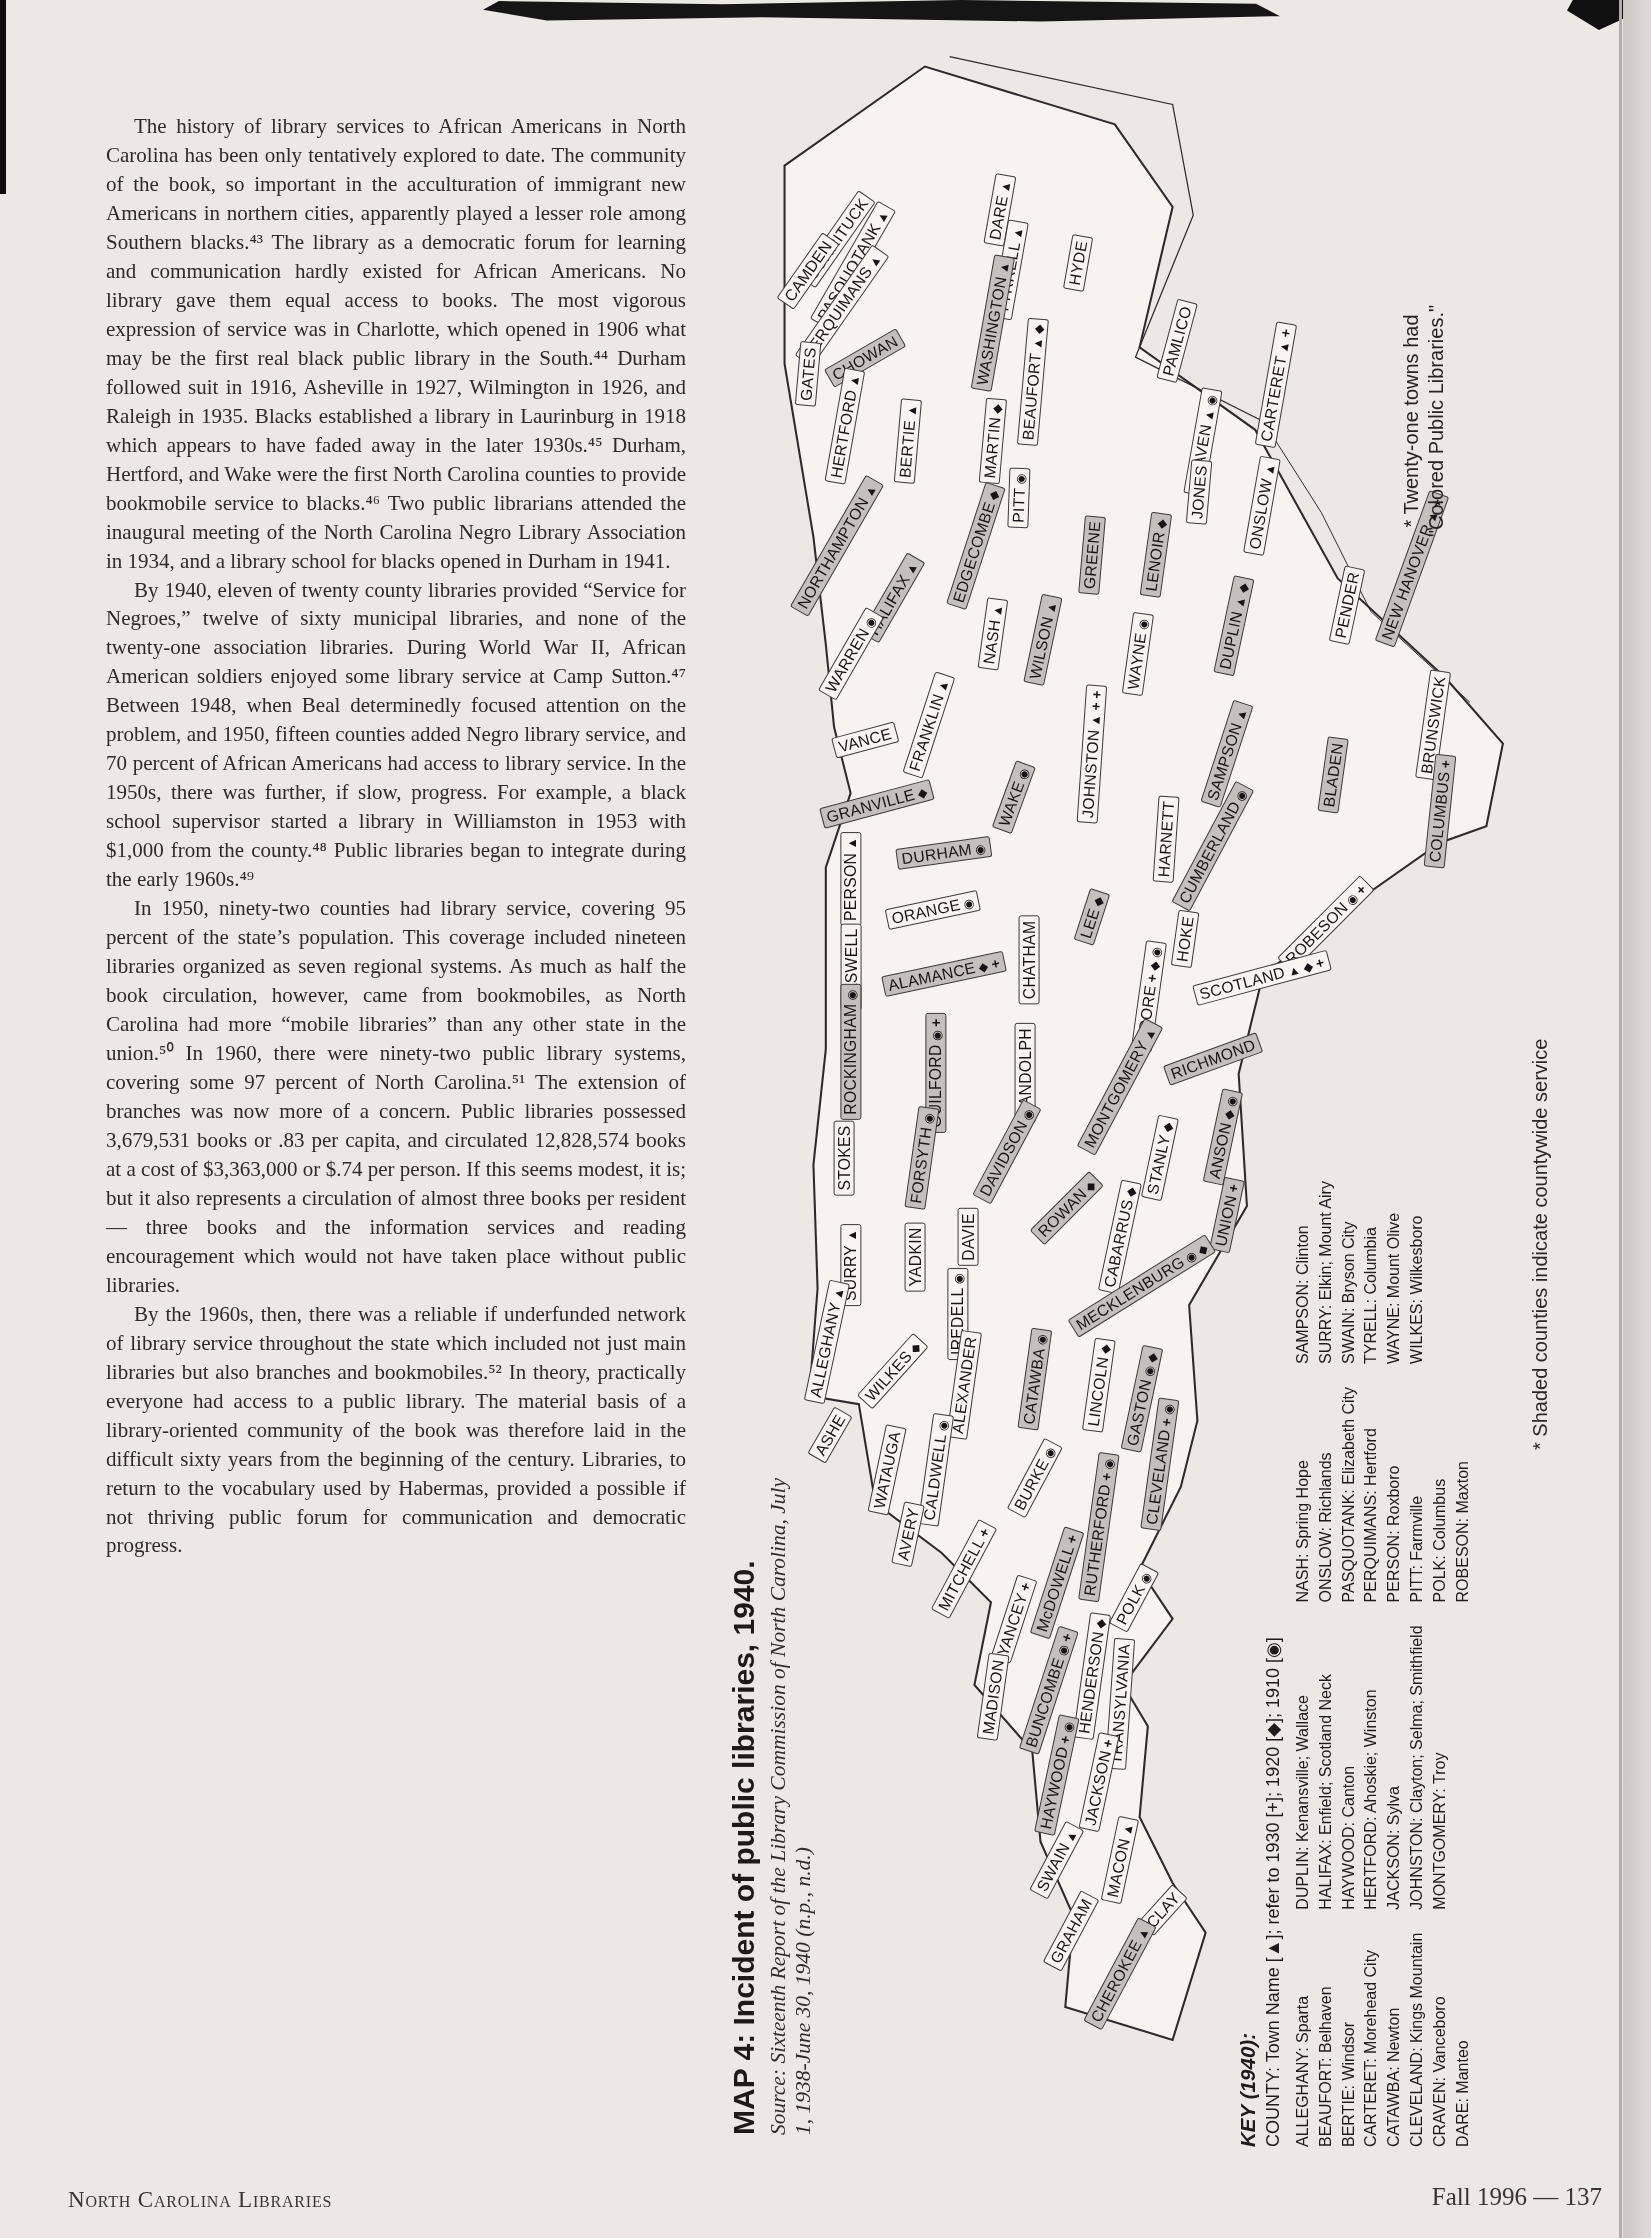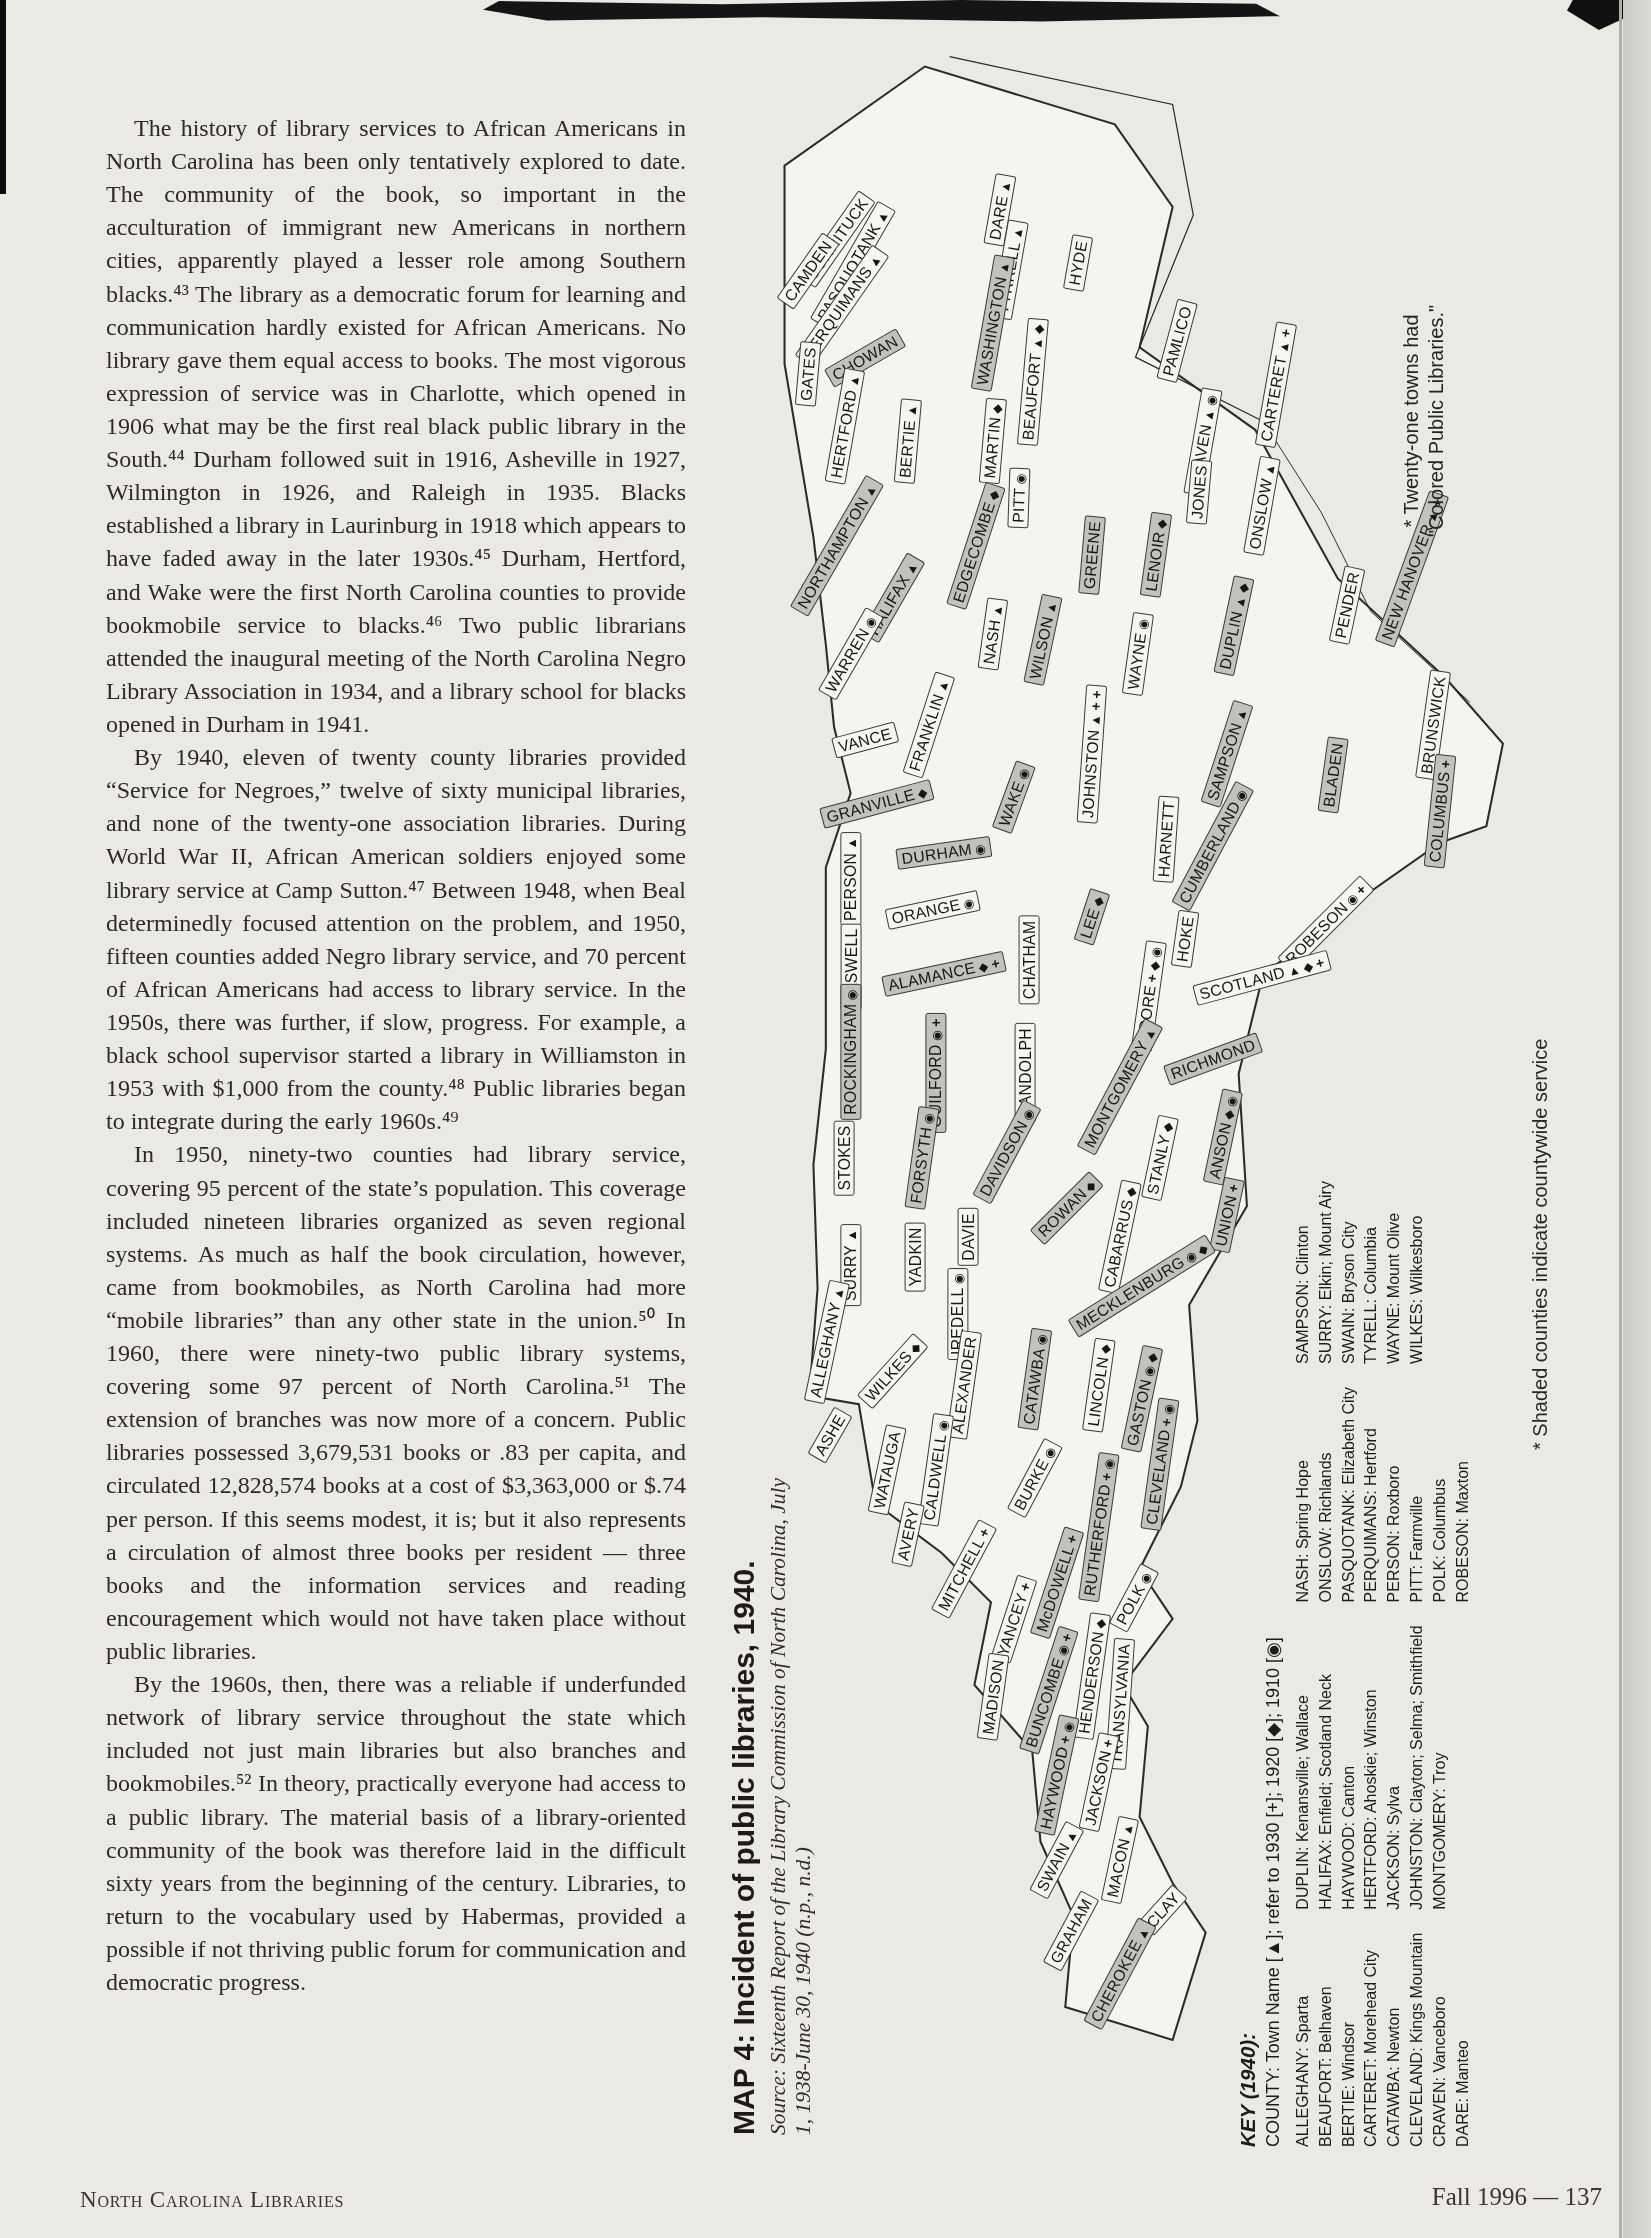--- a/index.html
+++ b/index.html
@@ -8,26 +8,26 @@
   .page::after{content:"";position:absolute;left:1623px;top:0;width:28px;height:100%;
         background:linear-gradient(to right,#c9c8c2,#dcdbd5);}
   .edge-line{position:absolute;left:1619px;top:0;width:3.3px;height:100%;background:#b0afa9;}
   .sliver-left{position:absolute;left:0;top:0;width:5.8px;height:194px;background:#0c0c0c;}
   .top-banner{position:absolute;left:483px;top:0;width:797px;height:21.5px;background:#151515;
         clip-path:polygon(0 45%,2% 5%,30% 20%,60% 0,97% 18%,100% 75%,70% 100%,35% 80%,8% 95%);}
   .top-blob{position:absolute;left:1567px;top:0;width:58px;height:30px;background:#101010;
         clip-path:polygon(10% 0,100% 0,100% 60%,55% 100%,0 35%);}
 
   
-  .article{position:absolute;left:106px;top:112px;width:580px;font-size:24px;line-height:1.38;
+  .article{position:absolute;left:106px;top:112px;width:580px;font-size:21px;line-height:1.38;
         text-align:justify;}
   .article p{margin:0;text-indent:28px;}
 
   
-  .footer-left{position:absolute;left:80px;top:2187px;font-size:23px;letter-spacing:0.8px;
+  .footer-left{position:absolute;left:68px;top:2187px;font-size:23px;letter-spacing:0.8px;
         font-variant:small-caps;color:#3c3430;}
   .footer-right{position:absolute;left:1338px;top:2183px;width:264px;text-align:right;
         font-size:25px;color:#3c3430;}
 
   
   .map{position:absolute;left:743px;top:50px;width:884px;height:2089px;}
   .map svg{position:absolute;left:0;top:0;}
   .county{position:absolute;transform:translate(-50%,-50%) rotate(var(--r,0deg));
         font-family:"Liberation Sans",sans-serif;font-size:15.7px;letter-spacing:0.3px;
         color:#161616;background:#f6f5f0;border:1.2px solid #3a3a3a;border-radius:2.5px;

